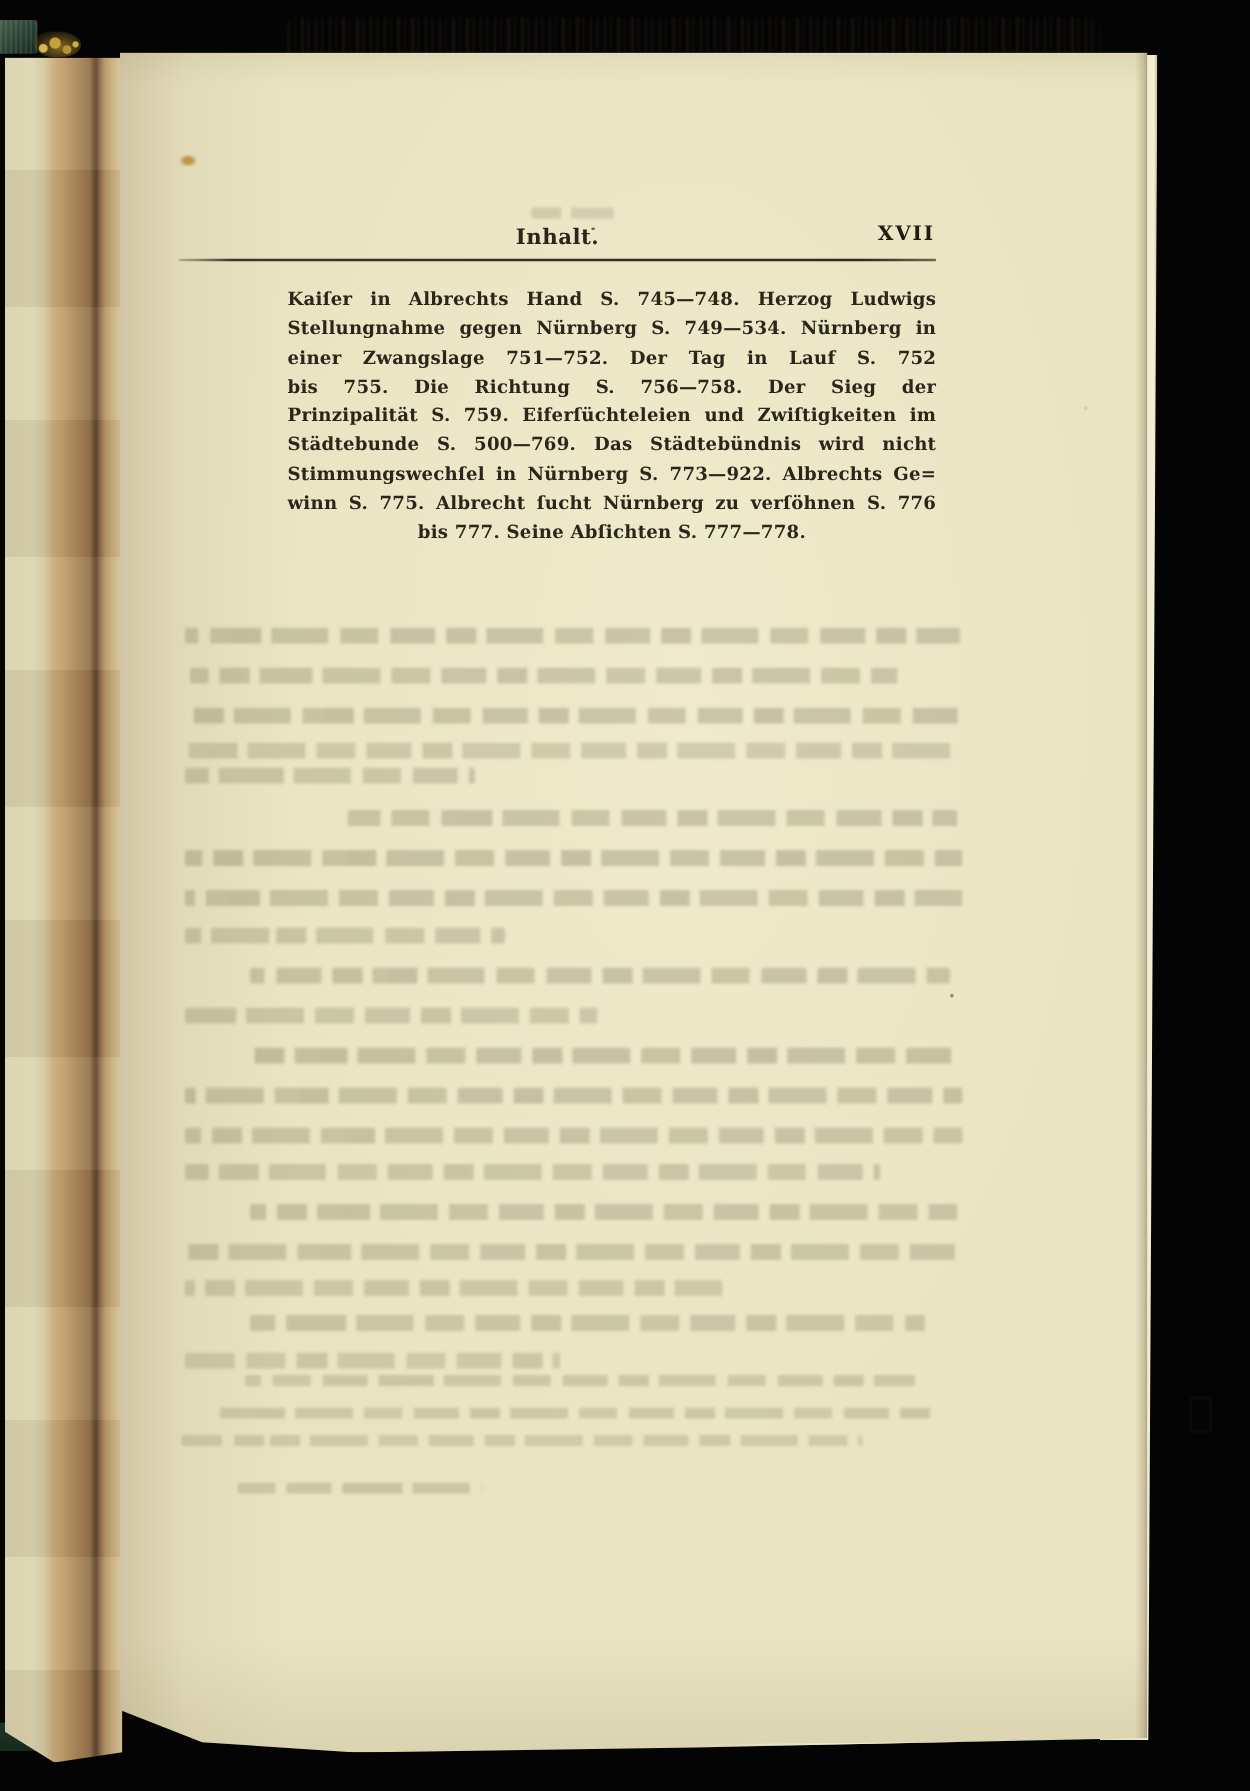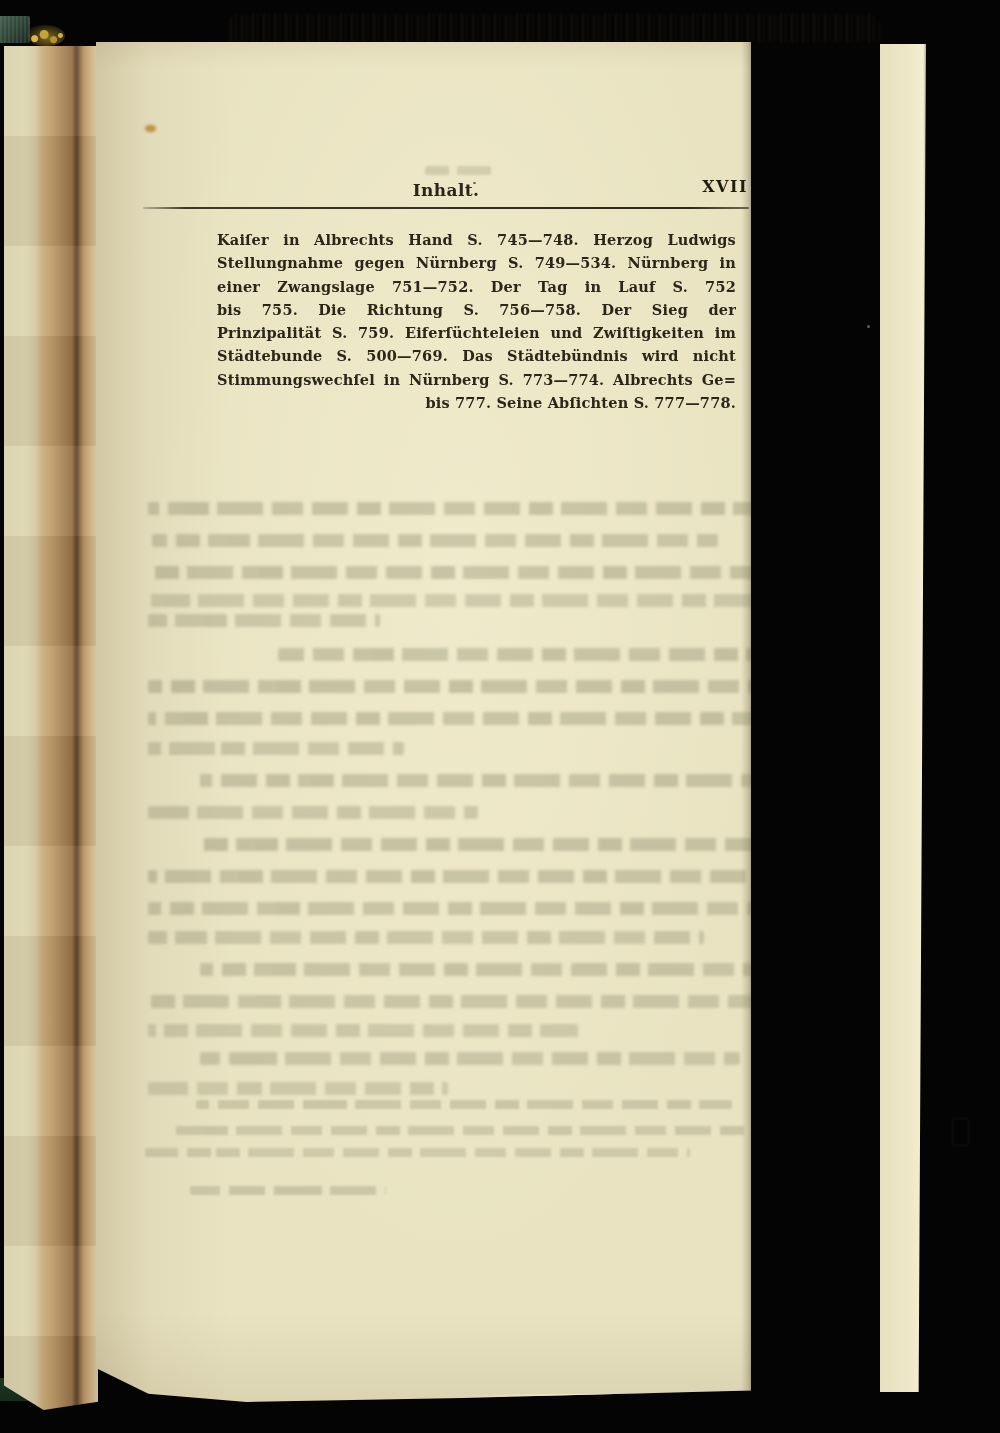--- a/index.html
+++ b/index.html
@@ -60,21 +60,21 @@
 
   
   .under-sheet {
     position:absolute; left:880px; top:44px; width:46px; height:1348px;
     background:linear-gradient(90deg,#e6e0bd, #efe9c9 70%, #f4efd4 94%, #b9b293 100%);
     clip-path:polygon(0 0, 100% 0, 98% 12%, 84% 100%, 0 100%);
   }
 
   
   .page {
-    position:absolute; left:96px; top:42px; width:655px; height:1360px;
+    position:absolute; left:96px; top:42px; width:822px; height:1360px;
     background:
       radial-gradient(ellipse at 55% 38%, rgba(255,252,228,0.30), rgba(255,252,228,0) 62%),
       linear-gradient(90deg, rgba(125,100,65,0.22), rgba(125,100,65,0.06) 55px, rgba(0,0,0,0) 135px),
       linear-gradient(0deg, rgba(115,95,55,0.12), rgba(0,0,0,0) 90px),
       linear-gradient(180deg, rgba(140,115,70,0.10), rgba(0,0,0,0) 26px),
       #e9e3c1;
     clip-path:polygon(0 0, 100% 0, 100% 99.15%, 56% 99.7%, 23% 100%, 8% 99.4%, 0 97.5%);
   }
   .page-right-shade {
     position:absolute; right:0; top:0; width:10px; height:100%;
@@ -94,29 +94,29 @@
   }
   .page-num {
     position:absolute; top:-3px; right:1px;
     font-size:16px; font-weight:bold; color:#211c12; letter-spacing:1.5px;
   }
   .rule {
     position:absolute; top:27px; left:0; width:100%; height:2px;
     background:linear-gradient(90deg, rgba(62,52,36,0.25), #3f3627 7%, #2f281b 90%, rgba(62,52,36,0.7));
     border-radius:1px;
   }
-  .toc { position:absolute; top:48px; left:74px; width:519px; }
+  .toc { position:absolute; top:48px; left:87px; width:519px; }
   .fline {
     height:23.3px; line-height:23.3px; overflow:hidden;
     text-align:justify; text-align-last:justify;
     font-size:14.5px; font-weight:bold; color:#2b251a; letter-spacing:0.2px;
     white-space:normal;
   }
   .fline::after { content:""; display:inline-block; width:100%; height:0; }
-  .fline.last { text-align:right; text-align-last:left; }
+  .fline.last { text-align:center; text-align-last:left; }
 
   
   .ghost {
     position:absolute; height:13px; border-radius:2px; filter:blur(1.4px);
     background-image:repeating-linear-gradient(90deg,
       rgba(126,124,94,0.70) 0 24px,  rgba(126,124,94,0) 24px 32px,
       rgba(118,118,88,0.62) 32px 78px, rgba(118,118,88,0) 78px 87px,
       rgba(131,129,97,0.68) 87px 118px, rgba(131,129,97,0) 118px 127px,
       rgba(121,119,91,0.64) 127px 163px, rgba(121,119,91,0) 163px 172px);
   }
@@ -161,21 +161,22 @@
     <div class="header-title">Inhalt.</div>
     <div class="page-num">XVII</div>
     <div class="rule"></div>
     <div class="toc">
         <div class="fline">Kaiſer in Albrechts Hand S. 745—748. Herzog Ludwigs</div>
         <div class="fline">Stellungnahme gegen Nürnberg S. 749—534. Nürnberg in</div>
         <div class="fline">einer Zwangslage 751—752. Der Tag in Lauf S. 752</div>
         <div class="fline">bis 755. Die Richtung S. 756—758. Der Sieg der</div>
         <div class="fline">Prinzipalität S. 759. Eiferſüchteleien und Zwiſtigkeiten im</div>
         <div class="fline">Städtebunde S. 500—769. Das Städtebündnis wird nicht</div>
-        <div class="fline">Stimmungswechſel in Nürnberg S. 773—774. Albrechts Ge=</div>
+        <div class="fline">Stimmungswechſel in Nürnberg S. 773—922. Albrechts Ge=</div>
+        <div class="fline">winn S. 775. Albrecht ſucht Nürnberg zu verſöhnen S. 776</div>
         <div class="fline last">bis 777. Seine Abſichten S. 777—778.</div>
       </div>
   </div>
 
   <div id="ghost-layer">
       <div class="ghost small" style="left: 329px; top: 124px; width: 66px; opacity: 0.35; background-position: 0px 0px;"></div>
       <div class="ghost" style="left: 52px; top: 460px; width: 620px; opacity: 0.5; background-position: 37px 0px;"></div>
       <div class="ghost" style="left: 56px; top: 492px; width: 566px; opacity: 0.48; background-position: 74px 0px;"></div>
       <div class="ghost" style="left: 52px; top: 524px; width: 620px; opacity: 0.5; background-position: 111px 0px;"></div>
       <div class="ghost" style="left: 52px; top: 552px; width: 618px; opacity: 0.42; background-position: 18px 0px;"></div>

